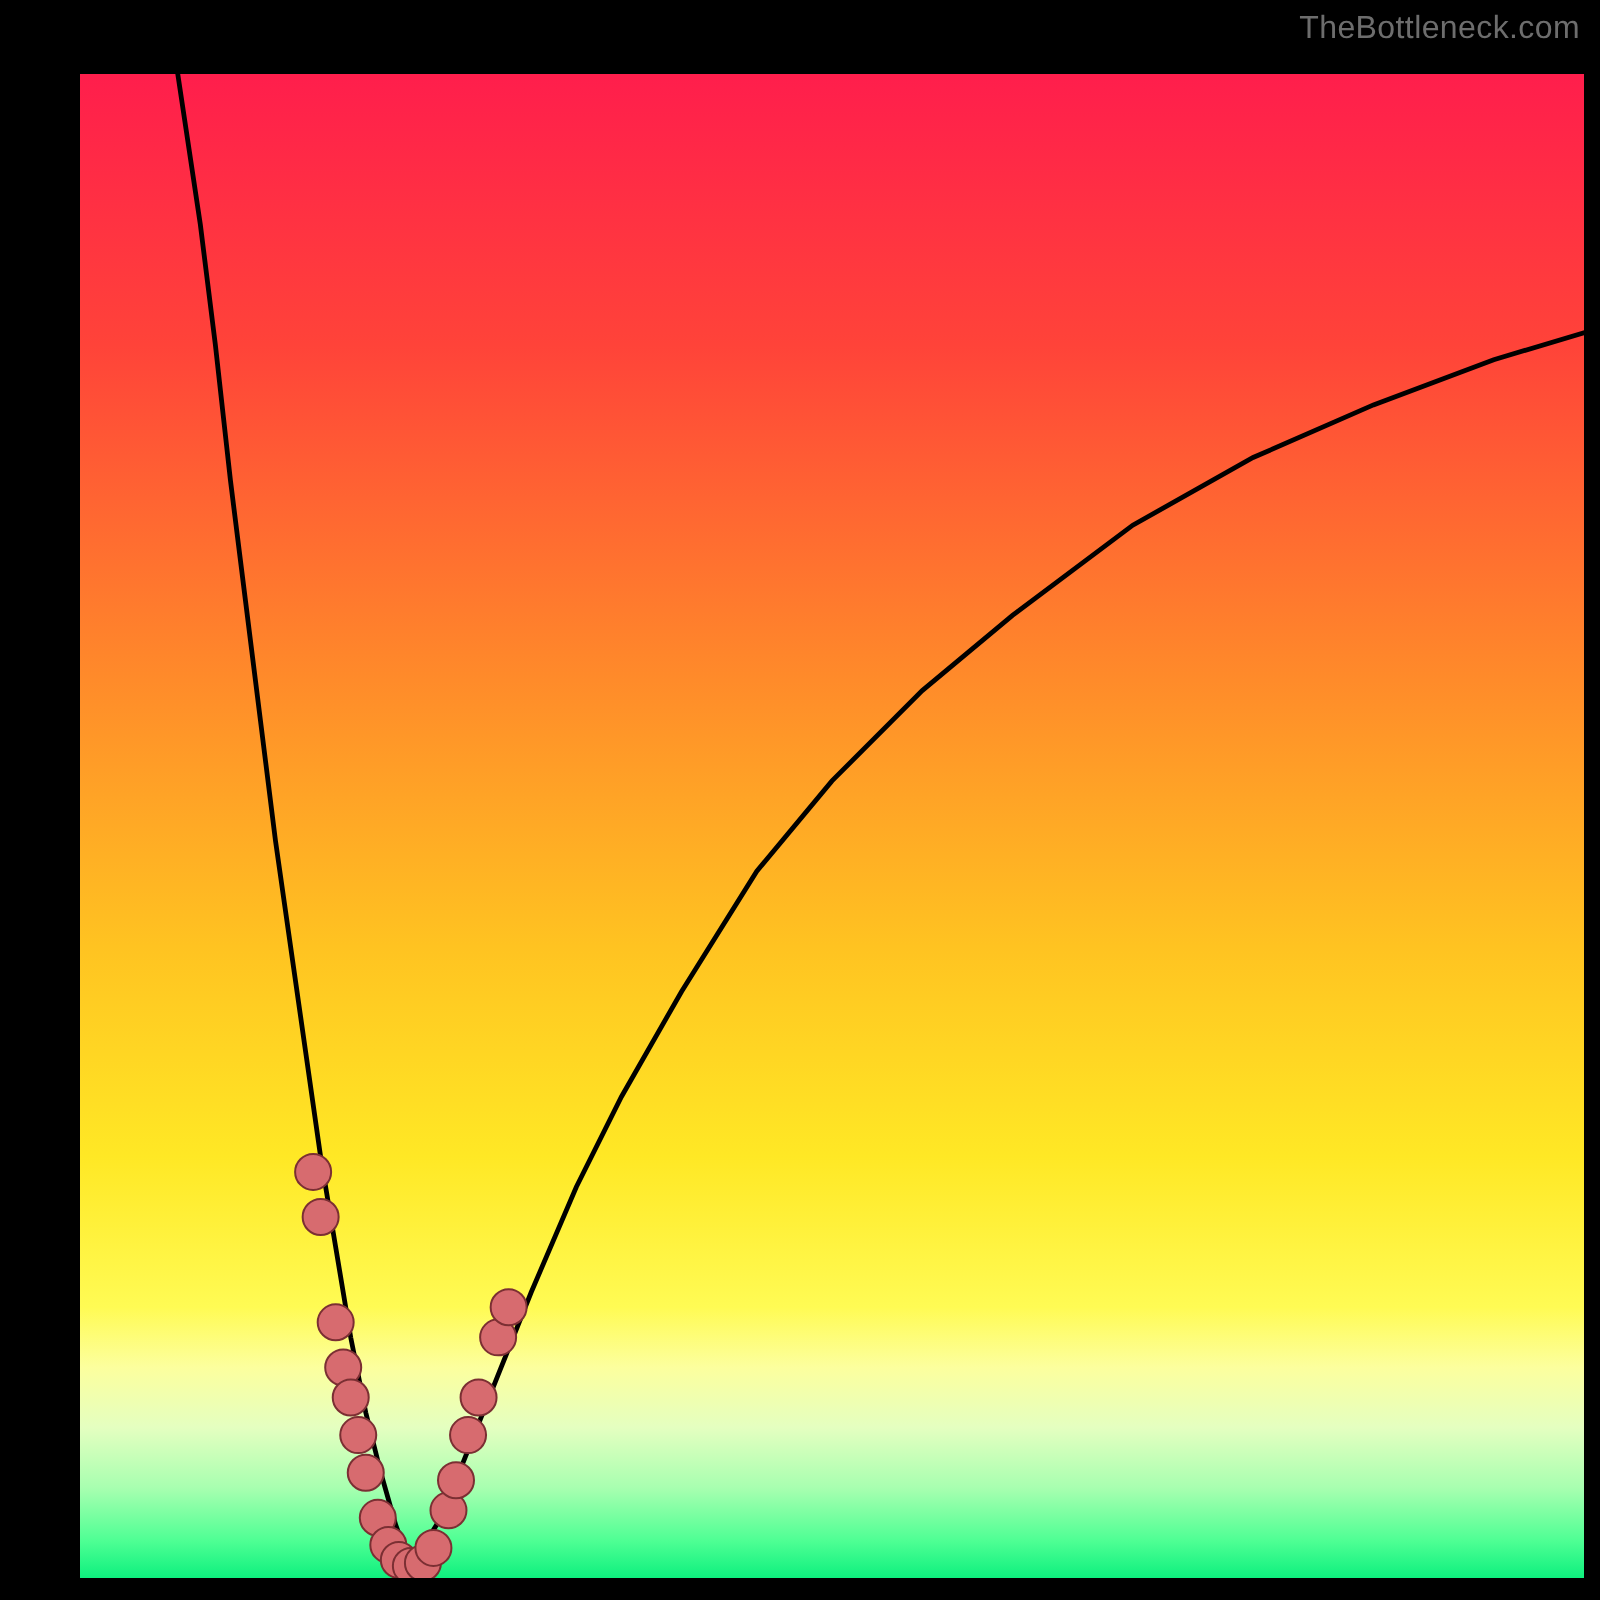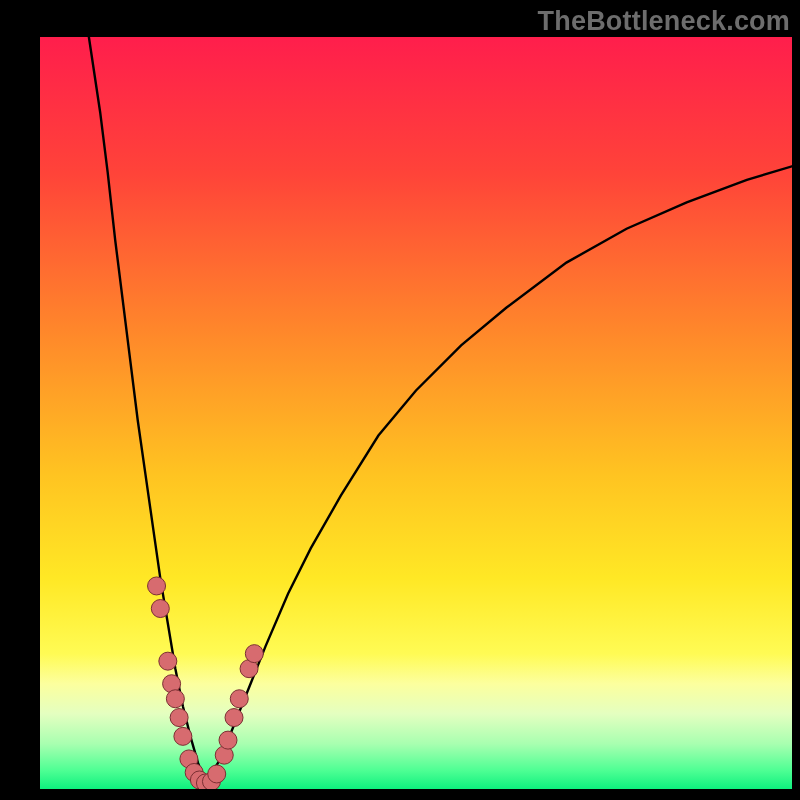--- a/index.html
+++ b/index.html
@@ -27,22 +27,22 @@
   }
   .gradient-bg {
     position: absolute;
     left: 0; top: 0; right: 0; bottom: 0;
   }
   .watermark {
     position: absolute;
     top: 6px;
     right: 10px;
     color: #6d6d6d;
-    font-size: 27px;
-    font-weight: 700;
+    font-size: 16px;
+    font-weight: 400;
     letter-spacing: 0.2px;
   }
   svg { display: block; }
 </style>
 </head>
 <body>
 
 <div class="frame">
 
   <div class="plot-area">

